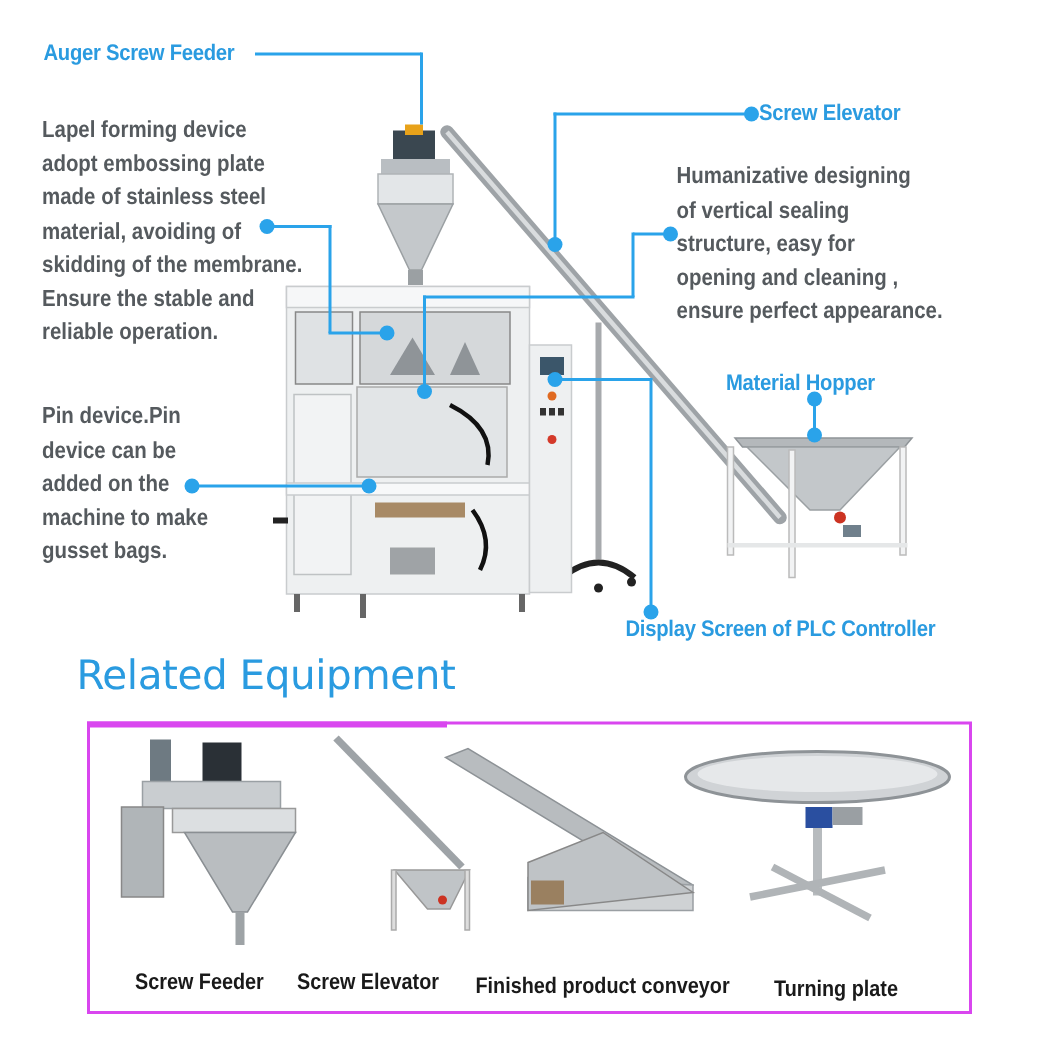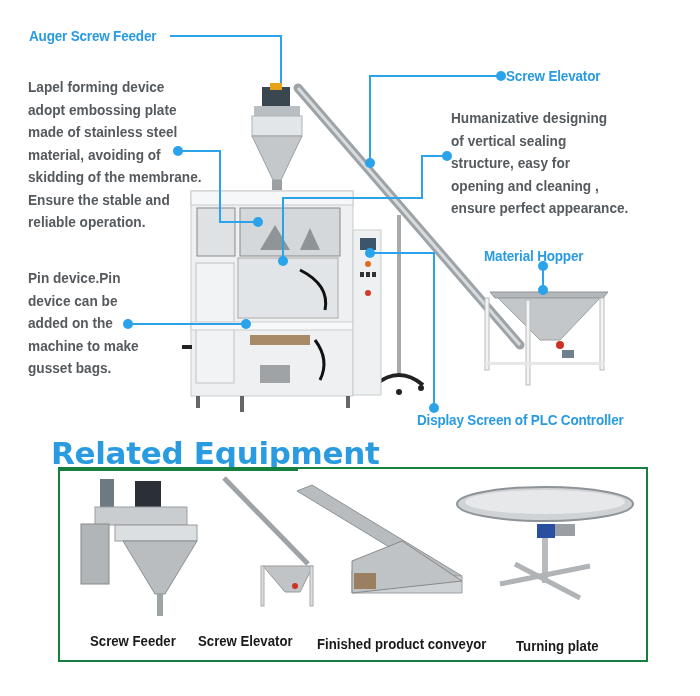--- a/index.html
+++ b/index.html
@@ -2,22 +2,22 @@
 <html><head>
 <meta charset="utf-8">
 <style>
   html, body { margin:0; padding:0; background:#ffffff; }
   body { width:700px; height:696px; position:relative; overflow:hidden; font-family:"Liberation Sans", "DejaVu Sans", sans-serif; }
   .abs { position:absolute; }
   .label-blue { color:#2a9be0; font-weight:bold; font-size:15px; letter-spacing:-0.2px; white-space:nowrap; transform:scaleX(0.9); transform-origin:left center; }
   .desc { color:#555a5e; font-weight:bold; font-size:15.5px; line-height:22.5px; white-space:pre; transform:scaleX(0.88); transform-origin:left top; }
   .line { position:absolute; background:#2aa3ea; }
   .dot { position:absolute; width:10px; height:10px; border-radius:50%; background:#2aa3ea; margin:-5px 0 0 -5px; }
-  .related-title { color:#2a9be0; font-weight:bold; font-size:31px; font-family:"DejaVu Sans", sans-serif; letter-spacing:-0.3px; }
-  .related-box { border:2px solid #15803d; box-sizing:border-box; }
+  .related-title { color:#2a9be0; font-weight:normal; font-size:27px; font-family:"DejaVu Sans", sans-serif; letter-spacing:-0.3px; }
+  .related-box { border:2px solid #d946ef; box-sizing:border-box;margin-top:14px; }
   .eq-label { color:#1a1a1a; font-weight:bold; font-size:15px; white-space:nowrap; transform:scaleX(0.88); transform-origin:left center; }
   svg { position:absolute; overflow:visible; }
 </style>
 </head>
 <body>
 
 <svg width="700" height="430" style="left:0;top:0;">
 
   <line x1="298" y1="88" x2="520" y2="345" stroke="#9ea3a7" stroke-width="9" stroke-linecap="round"></line>
   <line x1="298" y1="88" x2="520" y2="345" stroke="#d9dcde" stroke-width="3"></line>

